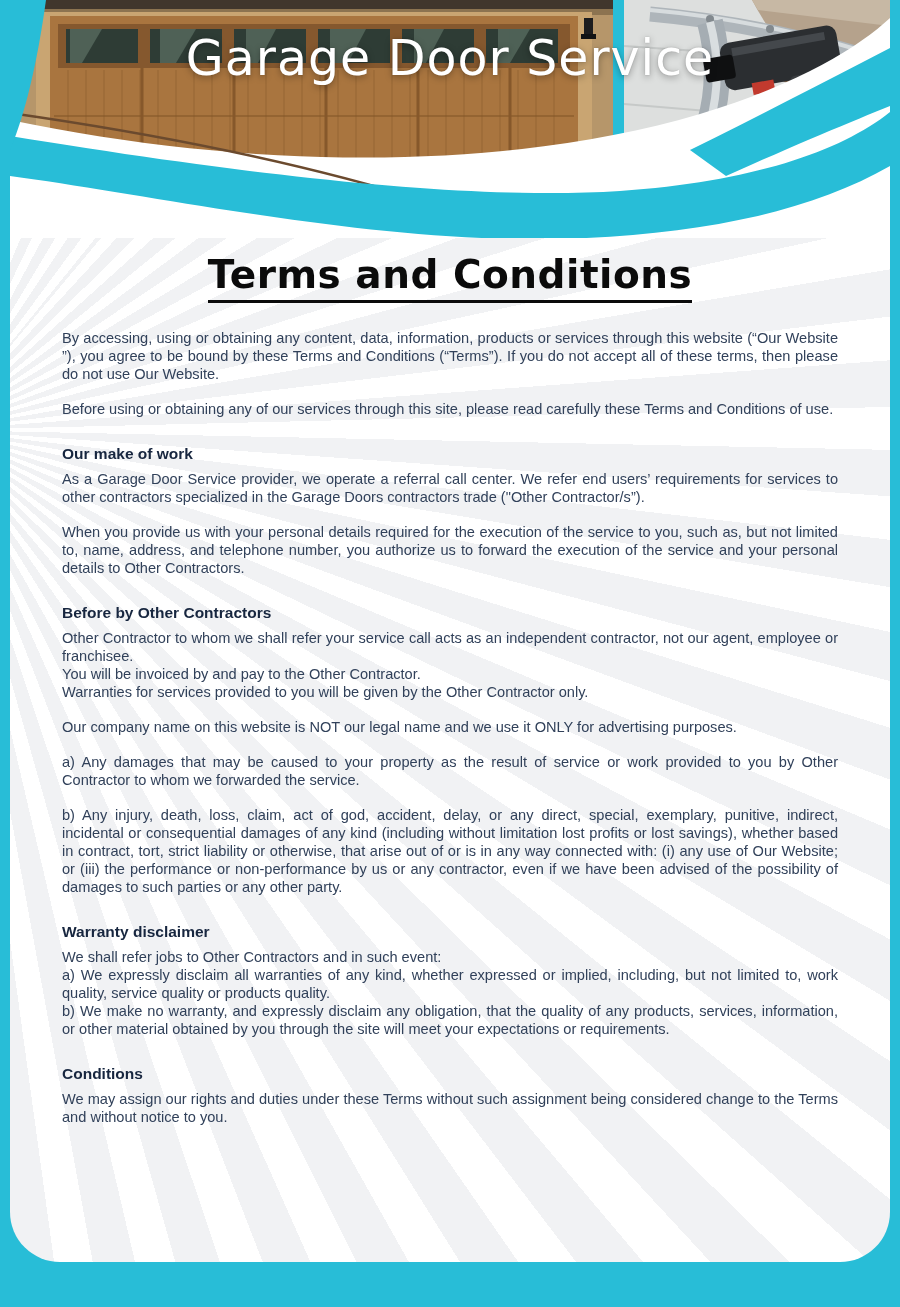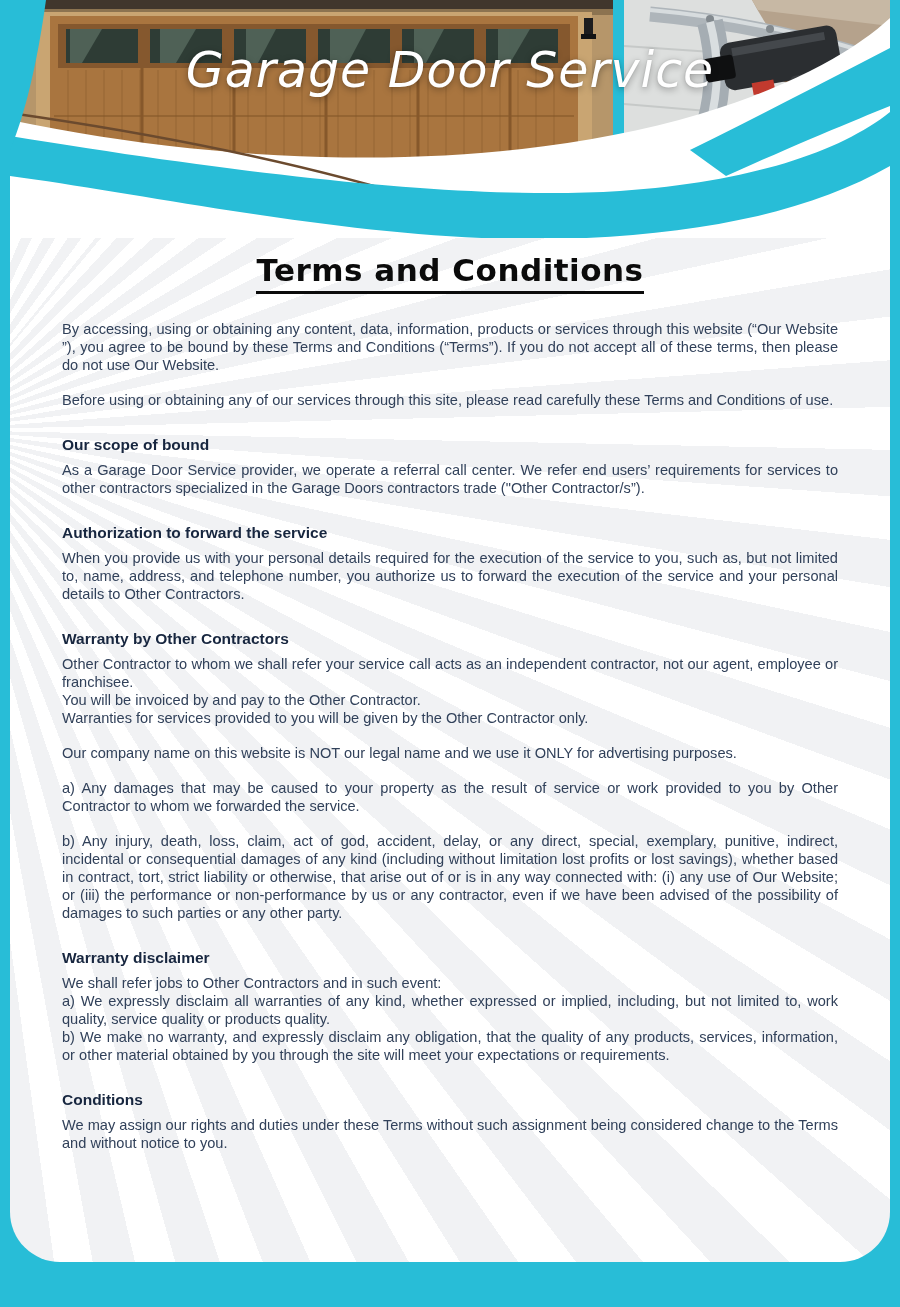--- a/index.html
+++ b/index.html
@@ -3,26 +3,26 @@
 <meta charset="utf-8">
 <style>
   html,body{margin:0;padding:0;background:#28bdd7;}
   .page{position:relative;width:900px;height:1307px;background:#28bdd7;overflow:hidden;
         font-family:"Liberation Sans","DejaVu Sans",sans-serif;}
   .card{position:absolute;left:10px;right:10px;top:0;bottom:45px;background-color:#ffffff;
         background-image:repeating-conic-gradient(from 40deg at -70px 430px,#ffffff 0deg 2.6deg,#f1f2f4 2.6deg 5.4deg);
         border-radius:0 0 50px 50px;overflow:hidden;}
   .hero{position:relative;width:880px;height:238px;}
   .hero svg{display:block;width:880px;height:238px;}
-  .hero-title{position:absolute;top:30px;left:0;right:0;margin:12px;text-align:center;
+  .hero-title{position:absolute;top:30px;left:0;right:0;margin:0;text-align:center;
         font-family:"DejaVu Sans","Liberation Sans",sans-serif;font-weight:400;font-size:49px;
-        letter-spacing:1px;color:#ffffff;text-shadow:0 2px 7px rgba(0,0,0,.35),0 0 2px rgba(0,0,0,.18);font-style:italic;}
+        letter-spacing:1px;color:#ffffff;text-shadow:0 2px 7px rgba(0,0,0,.35),0 0 2px rgba(0,0,0,.18);}
   .heading-wrap{text-align:center;margin:14px 0 26px 0;}
   .page-heading{display:inline-block;margin:0;font-family:"DejaVu Sans","Liberation Sans",sans-serif;
-        font-weight:700;font-size:31px;letter-spacing:.5px;color:#0b0b0b;
+        font-weight:700;font-size:39px;letter-spacing:.5px;color:#0b0b0b;
         border-bottom:3px solid #0b0b0b;padding-bottom:3px;}
   .content{padding:0 52px 20px 52px;}
   .content p{margin:0 0 17px 0;font-size:14.6px;line-height:18px;color:#31415a;text-align:justify;}
   .content h3{margin:26px 0 7px 0;font-size:15.5px;line-height:19px;font-weight:700;color:#17263f;}
 </style>
 </head>
 <body>
 
 <div class="page">
   <div class="card">
@@ -121,25 +121,24 @@
       <h1 class="hero-title">Garage Door Service</h1>
     </header>
 
     <main class="content">
       <div class="heading-wrap">
         <h2 class="page-heading">Terms and Conditions</h2>
       </div>
       <div class="sections">
           <p>By accessing, using or obtaining any content, data, information, products or services through this website (“Our Website ”), you agree to be bound by these Terms and Conditions (“Terms”). If you do not accept all of these terms, then please do not use Our Website.</p>
           <p>Before using or obtaining any of our services through this site, please read carefully these Terms and Conditions of use.</p>
-          <h3>Our scope of bound</h3>
+          <h3>Our make of work</h3>
           <p>As a Garage Door Service provider, we operate a referral call center. We refer end users’ requirements for services to other contractors specialized in the Garage Doors contractors trade ("Other Contractor/s”).</p>
-          <h3>Authorization to forward the service</h3>
           <p>When you provide us with your personal details required for the execution of the service to you, such as, but not limited to, name, address, and telephone number, you authorize us to forward the execution of the service and your personal details to Other Contractors.</p>
-          <h3>Warranty by Other Contractors</h3>
+          <h3>Before by Other Contractors</h3>
           <p>Other Contractor to whom we shall refer your service call acts as an independent contractor, not our agent, employee or franchisee.<br>You will be invoiced by and pay to the Other Contractor.<br>Warranties for services provided to you will be given by the Other Contractor only.</p>
           <p>Our company name on this website is NOT our legal name and we use it ONLY for advertising purposes.</p>
           <p>a) Any damages that may be caused to your property as the result of service or work provided to you by Other Contractor to whom we forwarded the service.</p>
           <p>b) Any injury, death, loss, claim, act of god, accident, delay, or any direct, special, exemplary, punitive, indirect, incidental or consequential damages of any kind (including without limitation lost profits or lost savings), whether based in contract, tort, strict liability or otherwise, that arise out of or is in any way connected with: (i) any use of Our Website; or (iii) the performance or non-performance by us or any contractor, even if we have been advised of the possibility of damages to such parties or any other party.</p>
           <h3>Warranty disclaimer</h3>
           <p>We shall refer jobs to Other Contractors and in such event:<br>a) We expressly disclaim all warranties of any kind, whether expressed or implied, including, but not limited to, work quality, service quality or products quality.<br>b) We make no warranty, and expressly disclaim any obligation, that the quality of any products, services, information, or other material obtained by you through the site will meet your expectations or requirements.</p>
           <h3>Conditions</h3>
           <p>We may assign our rights and duties under these Terms without such assignment being considered change to the Terms and without notice to you.</p>
         </div>
     </main>

